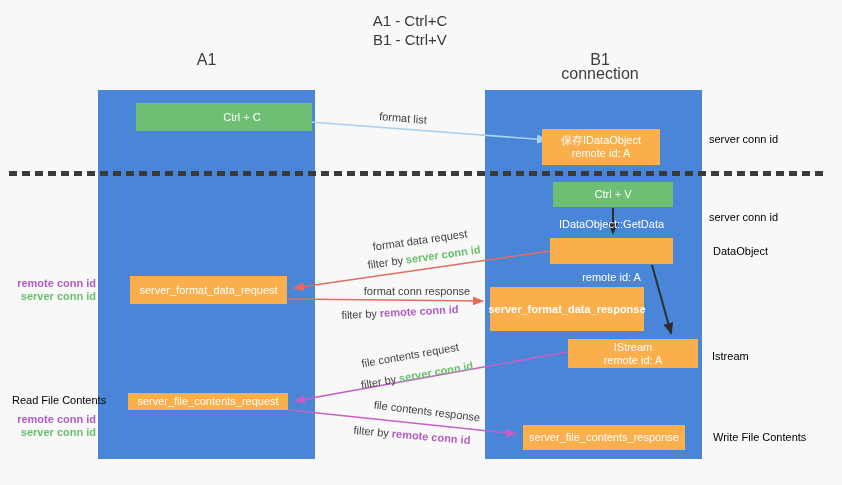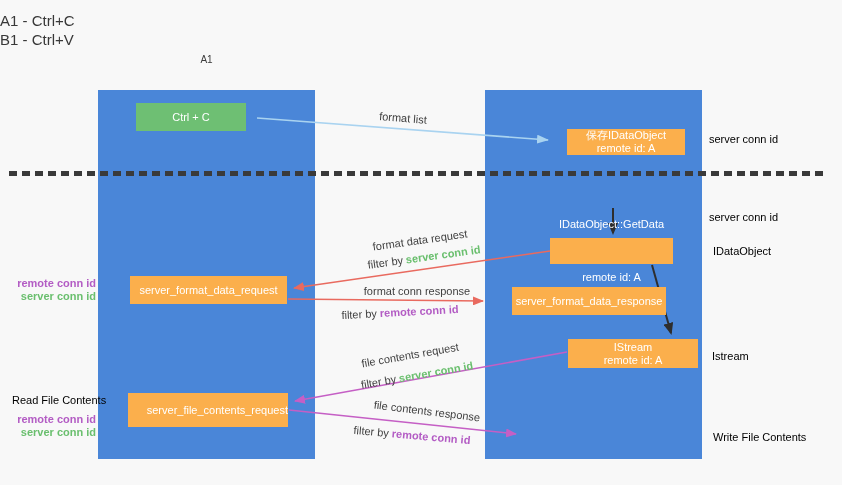--- a/index.html
+++ b/index.html
@@ -1,22 +1,22 @@
 <!DOCTYPE html>
 <html><head>
 <meta charset="utf-8">
 <style>
   html,body { margin:0; padding:0; }
   body { background:#f8f8f8; font-family:"Liberation Sans", sans-serif; }
   .stage { position:relative; width:842px; height:485px; background:#f8f8f8; overflow:hidden; }
 
-  .title { position:absolute; left:0; top:11px; width:820px; 
+  .title { position:absolute; left:0; top:11px; width:820px; text-align:center;
            font-size:15px; line-height:19px; color:#383838; z-index:5; }
 
-  .col-header { position:absolute; top:53px; text-align:center; font-size:10px;
+  .col-header { position:absolute; top:53px; text-align:center; font-size:16px;
                 line-height:14px; color:#3c3c3c; z-index:5; }
 
   .lane { position:absolute; top:90px; height:369px; width:217px; background:#4a86d8; z-index:1; }
 
   .divider { position:absolute; left:9px; top:171px; width:816px; height:5px; z-index:2;
              background:repeating-linear-gradient(to right,#3a3a3a 0 8px,transparent 8px 13px); }
 
   svg.arrows { position:absolute; left:0; top:0; z-index:3; pointer-events:none; }
 
   .box { position:absolute; display:flex; flex-direction:column; align-items:center;
@@ -41,20 +41,24 @@
 <div class="stage">
 
   <div class="title">
     <div>A1 - Ctrl+C</div>
     <div>B1 - Ctrl+V</div>
   </div>
 
   <div class="col-header" style="left:98px; width:217px;">
     <div>A1</div>
   </div>
+  <div class="col-header" style="left:485px; width:230px;">
+    <div>B1</div>
+    <div>connection</div>
+  </div>
 
   <div class="lane" style="left:98px;"></div>
   <div class="lane" style="left:485px;"></div>
 
   <div class="divider"></div>
 
   <svg class="arrows" width="842" height="485">
     <defs>
       <marker id="m-blue" markerUnits="userSpaceOnUse" markerWidth="12" markerHeight="9" refX="11" refY="4.5" orient="auto">
         <path d="M0,0 L12,4.5 L0,9 Z" fill="#a9d3f0"></path>
@@ -71,52 +75,58 @@
     </defs>
     <line x1="257" y1="118" x2="548" y2="140" stroke="#a9d3f0" stroke-width="1.6" marker-end="url(#m-blue)"></line>
     <line x1="613" y1="208" x2="613" y2="233" stroke="#2e2e2e" stroke-width="2" marker-end="url(#m-black)"></line>
     <line x1="550" y1="251" x2="294" y2="288" stroke="#e96a5f" stroke-width="1.5" marker-end="url(#m-red)"></line>
     <line x1="288" y1="299" x2="483" y2="301" stroke="#e96a5f" stroke-width="1.5" marker-end="url(#m-red)"></line>
     <line x1="652" y1="265" x2="671" y2="333" stroke="#2e2e2e" stroke-width="2" marker-end="url(#m-black)"></line>
     <line x1="567" y1="352" x2="295" y2="401" stroke="#c55fc5" stroke-width="1.5" marker-end="url(#m-magenta)"></line>
     <line x1="289" y1="410" x2="516" y2="434" stroke="#c55fc5" stroke-width="1.5" marker-end="url(#m-magenta)"></line>
   </svg>
 
-  <div class="box green" style="left:136px; top:103px; width:110px; height:28px;">
+  <div class="box green" style="left:136px; top:103px; width:140px; height:28px;padding-left:36px;">
     <div>Ctrl + C</div>
   </div>
 
-  <div class="box orange" style="left:567px; top:129px; width:118px; height:26px;">
+  <div class="box orange" style="left:542px; top:129px; width:118px; height:36px;">
     <div>保存IDataObject</div>
     <div>remote id: A</div>
   </div>
 
+  <div class="box green" style="left:553px; top:182px; width:120px; height:25px;">
+    <div>Ctrl + V</div>
+  </div>
 
   <div class="box orange" style="left:550px; top:238px; width:123px; height:26px;gap:40px;">
     <div>IDataObject::GetData</div>
     <div>remote id: A</div>
   </div>
 
   <div class="box orange" style="left:130px; top:276px; width:157px; height:28px;">
     <div>server_format_data_request</div>
   </div>
 
-  <div class="box orange" style="left:512px; top:287px; width:154px; height:28px;">
+  <div class="box orange" style="left:490px; top:287px; width:154px; height:44px;font-weight:bold;">
     <div>server_format_data_response</div>
   </div>
 
   <div class="box orange" style="left:568px; top:339px; width:130px; height:29px;">
     <div>IStream</div>
     <div>remote id: A</div>
   </div>
 
-  <div class="box orange" style="left:128px; top:393px; width:160px; height:34px;align-items:flex-end;">
+  <div class="box orange" style="left:128px; top:393px; width:160px; height:17px;">
     <div>server_file_contents_request</div>
   </div>
 
+  <div class="box orange" style="left:523px; top:425px; width:162px; height:25px;">
+    <div>server_file_contents_response</div>
+  </div>
 
   <div class="edge-label" style="left:403px; top:118px; transform:translate(-50%,-50%) rotate(4.5deg);">format list</div>
 
   <div class="edge-label" style="left:420px; top:240px; transform:translate(-50%,-50%) rotate(-8deg);">format data request</div>
   <div class="edge-label" style="left:424px; top:257px; transform:translate(-50%,-50%) rotate(-8deg);">
     <span>filter by</span><span class="kw-green">server conn id</span>
   </div>
 
   <div class="edge-label" style="left:417px; top:291px; transform:translate(-50%,-50%);">format conn response</div>
   <div class="edge-label" style="left:400px; top:312px; transform:translate(-50%,-50%) rotate(-3deg);">
@@ -140,17 +150,17 @@
 
   <div class="annot right-align plain" style="left:4px; top:394px; width:92px;margin-left:8px;">Read File Contents</div>
 
   <div class="annot right-align" style="left:8px; top:413px; width:88px;">
     <div class="purple">remote conn id</div>
     <div class="green">server conn id</div>
   </div>
 
   <div class="annot green" style="left:709px; top:133px;">server conn id</div>
   <div class="annot green" style="left:709px; top:211px;">server conn id</div>
-  <div class="annot plain" style="left:713px; top:245px;">IDataObject</div>
+  <div class="annot plain" style="left:713px; top:245px;">DataObject</div>
   <div class="annot plain" style="left:712px; top:350px;">Istream</div>
   <div class="annot plain" style="left:713px; top:431px;">Write File Contents</div>
 
 </div>
 
 </body></html>

